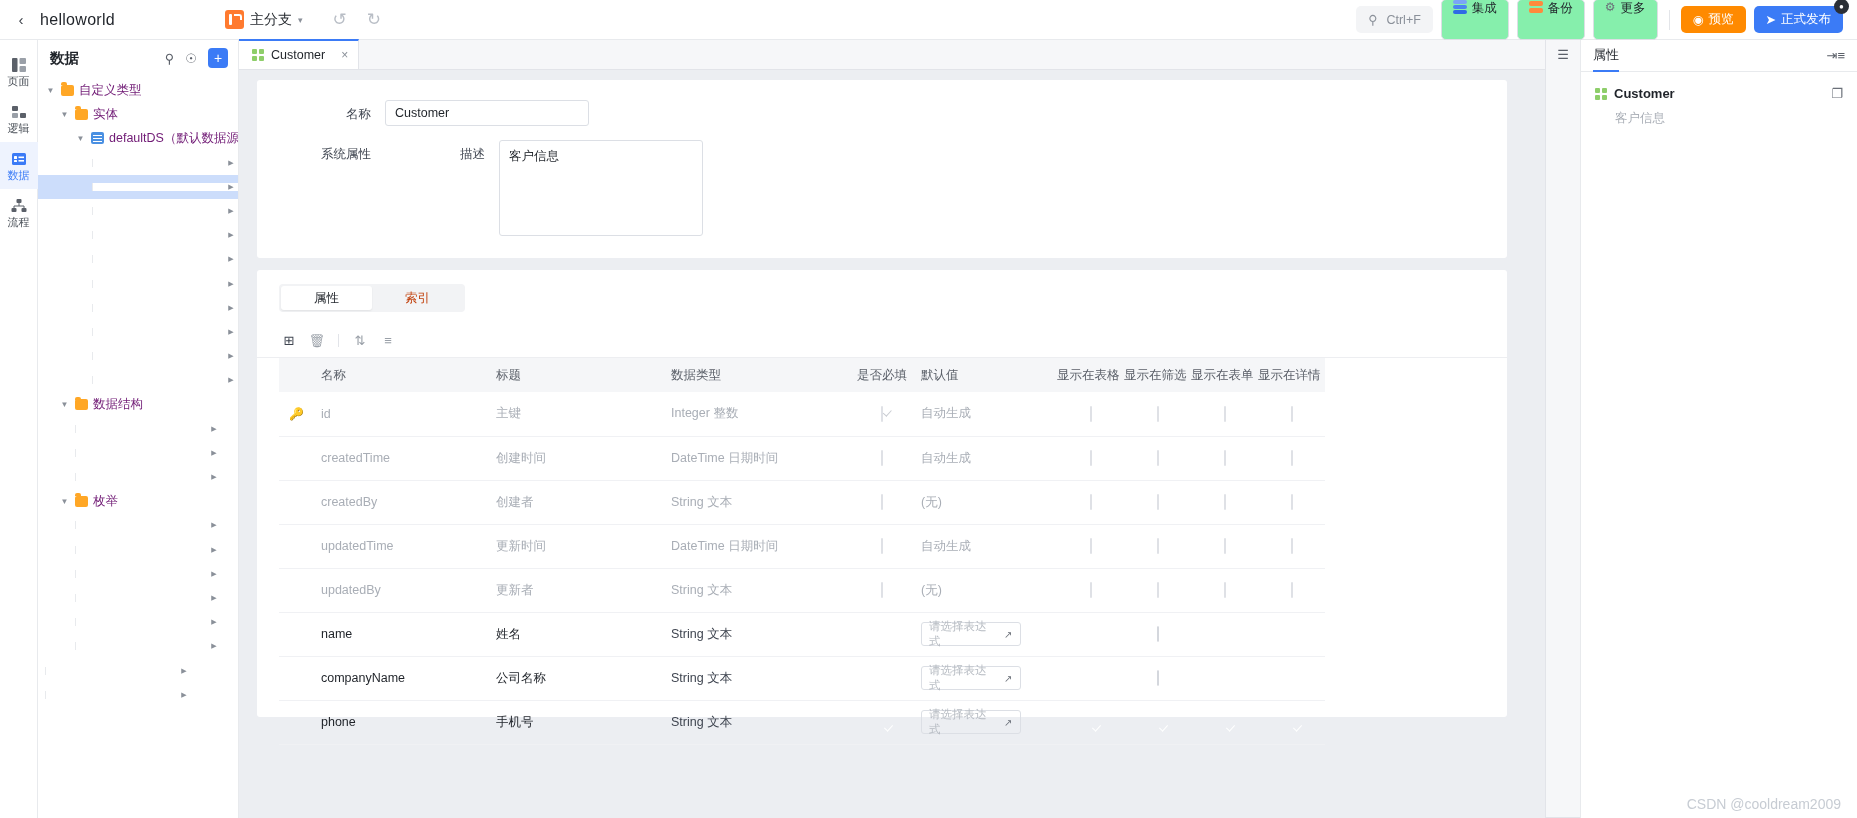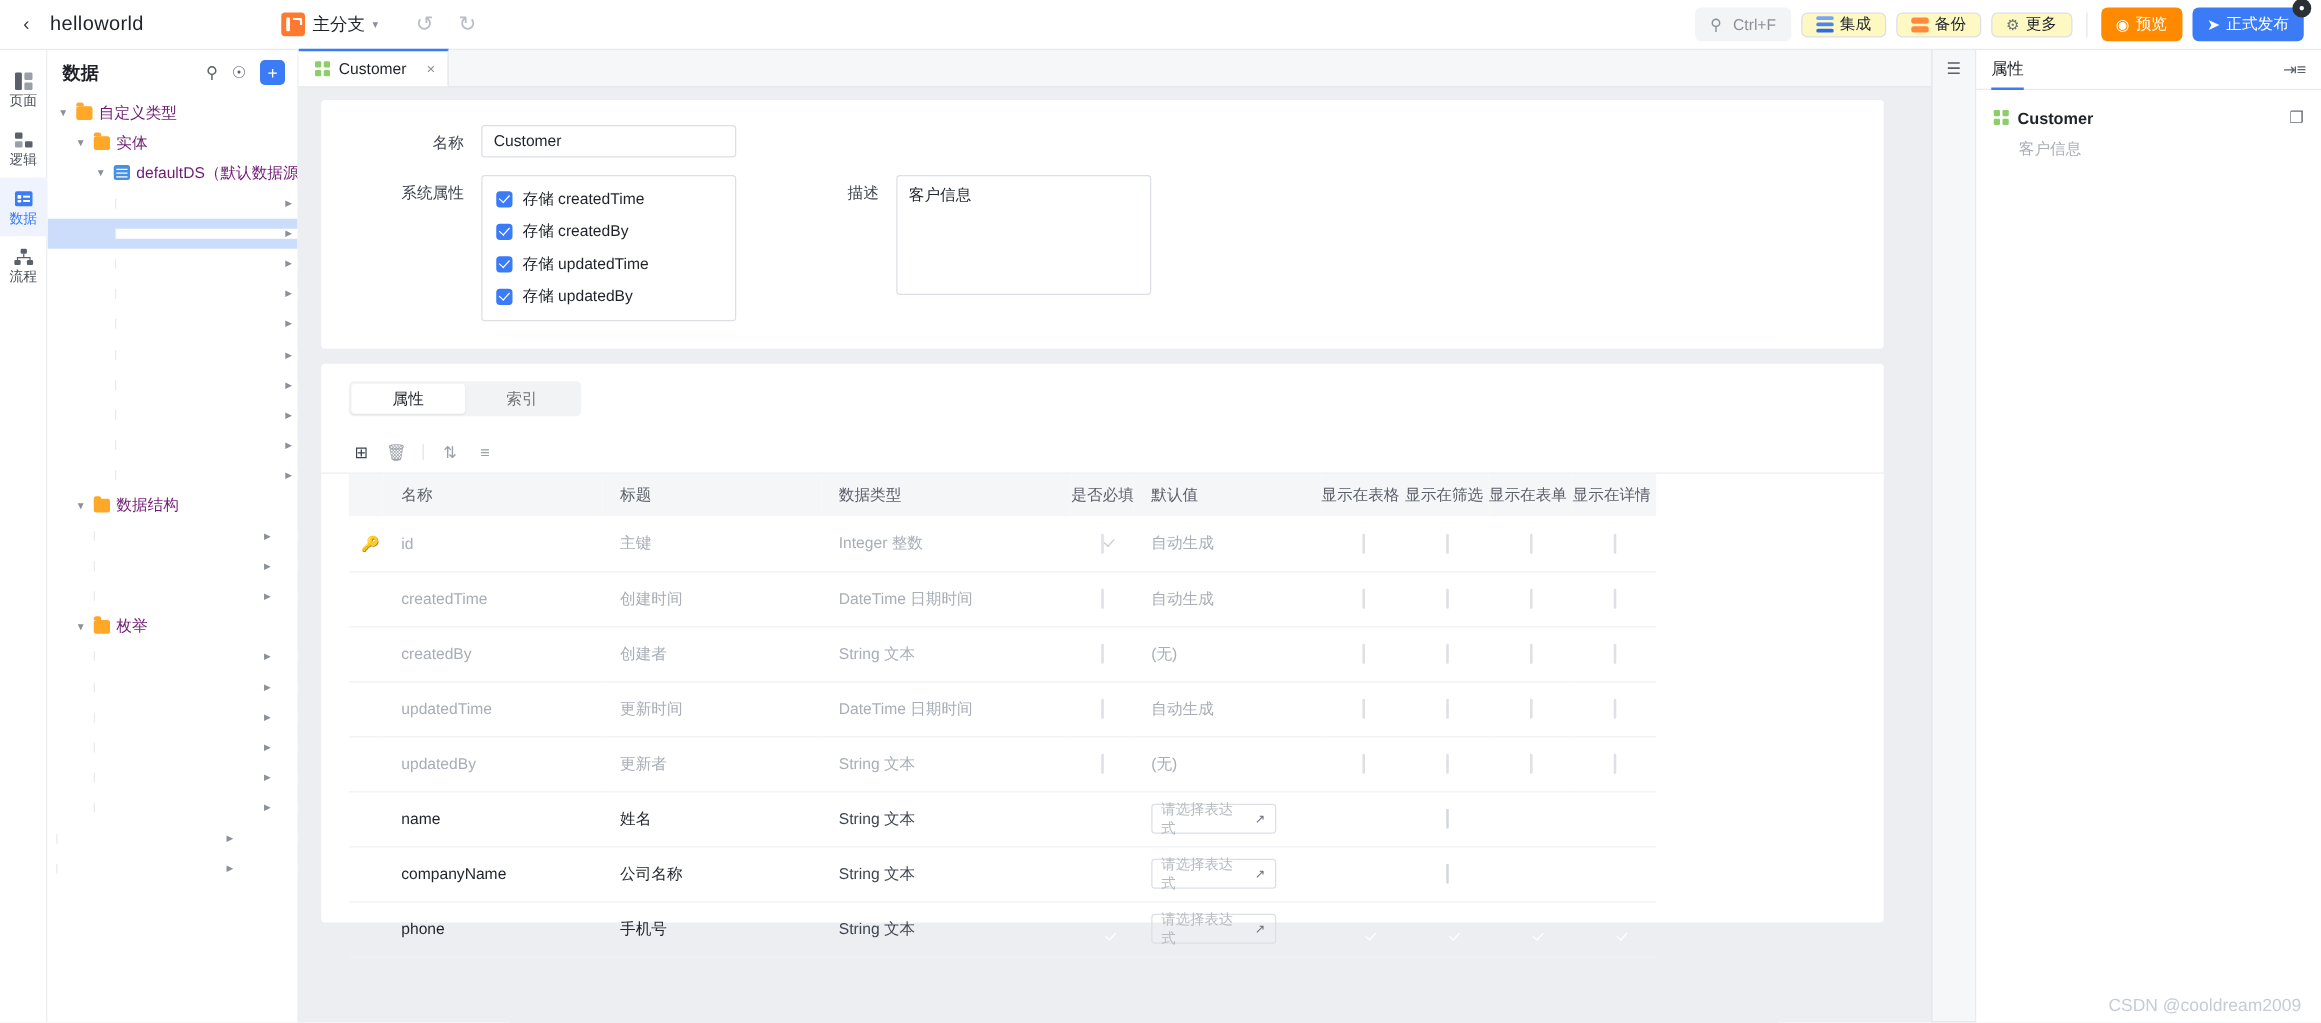--- a/index.html
+++ b/index.html
@@ -24,22 +24,22 @@
                        background:#fff; border-radius:1px;}
   .branch-ico::after{ content:""; position:absolute; left:9px; top:4px; width:6px; height:4px;
                       border:2px solid #fff; border-left:none; border-bottom:none; border-radius:0 3px 0 0;}
   .branch-txt { font-size:14px; }
   .caret { font-size:9px; color:#8a9099; }
   .undo-redo { display:flex; gap:20px; margin-left:30px; }
   .ur-ico { font-size:17px; color:#b9bec6; cursor:pointer; }
   .topbar-right { margin-left:auto; display:flex; align-items:center; gap:8px; }
   .search-box { display:flex; align-items:center; gap:9px; background:#f3f4f6; border-radius:5px;
                 height:27px; padding:0 12px; color:#8a9099; font-size:12.5px; cursor:pointer; }
-  .tb-btn { display:flex; align-items:center; gap:5px; height:20px; padding:0 11px;
-            border:1px solid #dcdfe5; border-radius:5px; background:#fef9c3;
+  .tb-btn { display:flex; gap:5px; height:41px; padding:0 11px;
+            border:1px solid #dcdfe5; border-radius:5px; background:#86efac;
             font-size:12.5px; cursor:pointer; }
   .sep { width:1px; height:20px; background:#e3e5e9; margin:0 3px; }
   .btn-preview { background:#ff8a00; color:#fff; border:none; height:27px; padding:0 12px;
                  border-radius:5px; display:flex; align-items:center; gap:5px;
                  font-size:12.5px; cursor:pointer; }
   .btn-publish { background:#3b7bf6; color:#fff; border:none; height:27px; padding:0 12px;
                  border-radius:5px; display:flex; align-items:center; gap:5px;
                  font-size:12.5px; cursor:pointer; position:relative; }
   .badge-dot { position:absolute; right:-6px; top:-7px; width:15px; height:15px; border-radius:50%;
                background:#2b2f36; color:#fff; font-size:8px; display:flex;
@@ -123,21 +123,21 @@
   .ck.dis { background:#f2f3f5; border:1px solid #dfe1e6; }
   .ck.dis-on { background:#f2f3f5; border:1px solid #dfe1e6; position:relative; }
   .ck.dis-on::after{ content:""; position:absolute; left:3.2px; top:1.2px; width:3.5px; height:6.5px;
                  border:1.5px solid #c9ccd2; border-top:none; border-left:none; transform:rotate(42deg); }
   .desc-box { margin-left:14px; width:204px; height:96px; border:1px solid #dcdfe5;
               border-radius:3px; padding:7px 9px; font-size:12.5px; }
 
   .card-table { margin-top:12px; padding:14px 0 0 0; height:447px; }
   .seg { margin-left:22px; display:inline-flex; background:#f2f3f5; border-radius:4px; padding:2px; }
   .seg-item { padding:0 33px; height:24px; display:flex; align-items:center; font-size:12.5px;
-              border-radius:3px; cursor:pointer; color:#737373; }
+              border-radius:3px; cursor:pointer; color:#c2410c; }
   .seg-item.active { background:#fff; color:#1f2329; box-shadow:0 1px 2px rgba(0,0,0,.07); }
   .tbar { height:34px; display:flex; align-items:center; gap:14px; padding:0 0 0 25px;
           border-bottom:1px solid #edeef1; margin-top:12px; }
   .tbar-ico { width:14px; height:14px; color:#9aa0a8; font-size:13px; display:flex;
               align-items:center; justify-content:center; cursor:pointer; }
   .tbar-sep { width:1px; height:13px; background:#e2e4e9; }
 
   table.attrs { width:1030px; margin-left:22px; border-collapse:collapse; table-layout:fixed; }
   table.attrs th { background:#f5f6f8; height:34px; font-weight:normal; font-size:12.5px;
                    color:#5b6069; text-align:left; padding:0 0 0 14px; }
@@ -421,38 +421,20 @@
           <div class="form-grid">
             <div class="fcol">
               <div class="flabel">名称</div>
               <div class="finput w-name">Customer</div>
             </div>
           </div>
 
           <div class="form-grid" style="margin-top:14px">
             <div class="fcol">
               <div class="flabel">系统属性</div>
-              <div class="sysbox" id="sysbox">
-                  <div class="ck-row">
-                    <span class="ck on"></span>
-                    <span>存储 createdTime</span>
-                  </div>
-                  <div class="ck-row">
-                    <span class="ck on"></span>
-                    <span>存储 createdBy</span>
-                  </div>
-                  <div class="ck-row">
-                    <span class="ck on"></span>
-                    <span>存储 updatedTime</span>
-                  </div>
-                  <div class="ck-row">
-                    <span class="ck on"></span>
-                    <span>存储 updatedBy</span>
-                  </div>
-                </div>
             </div>
             <div class="fcol">
               <div class="flabel">描述</div>
               <div class="desc-box">客户信息</div>
             </div>
           </div>
         </div>
 
         <div class="card card-table">
           <div class="seg" id="segments">

